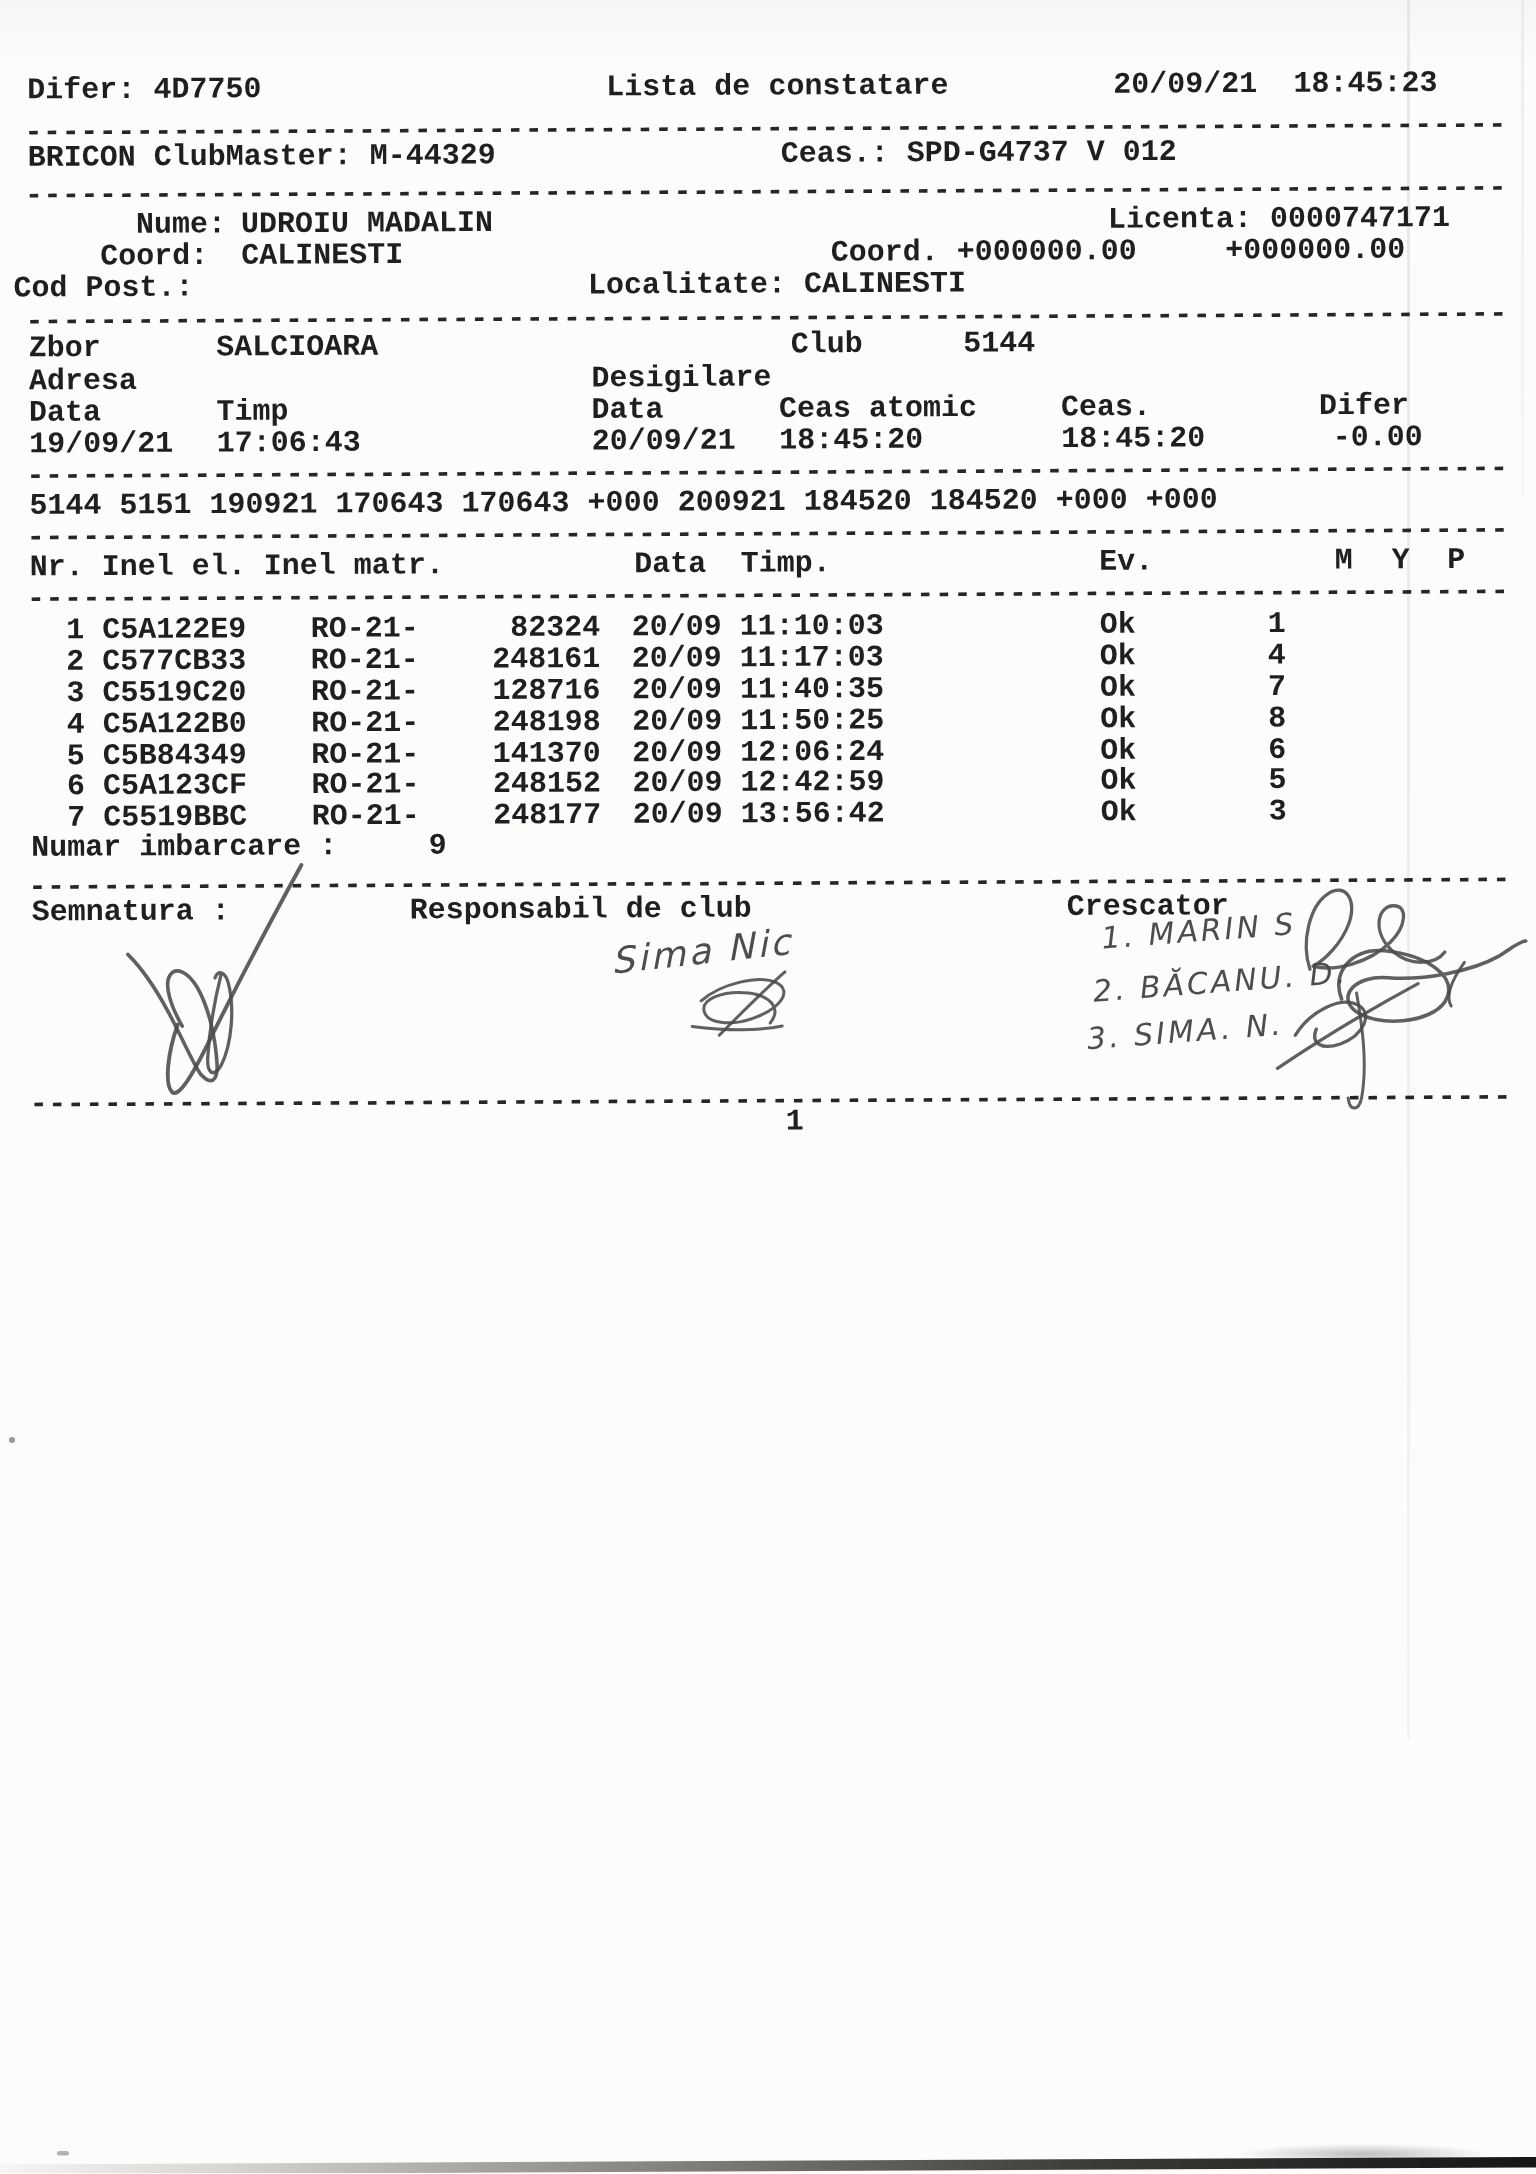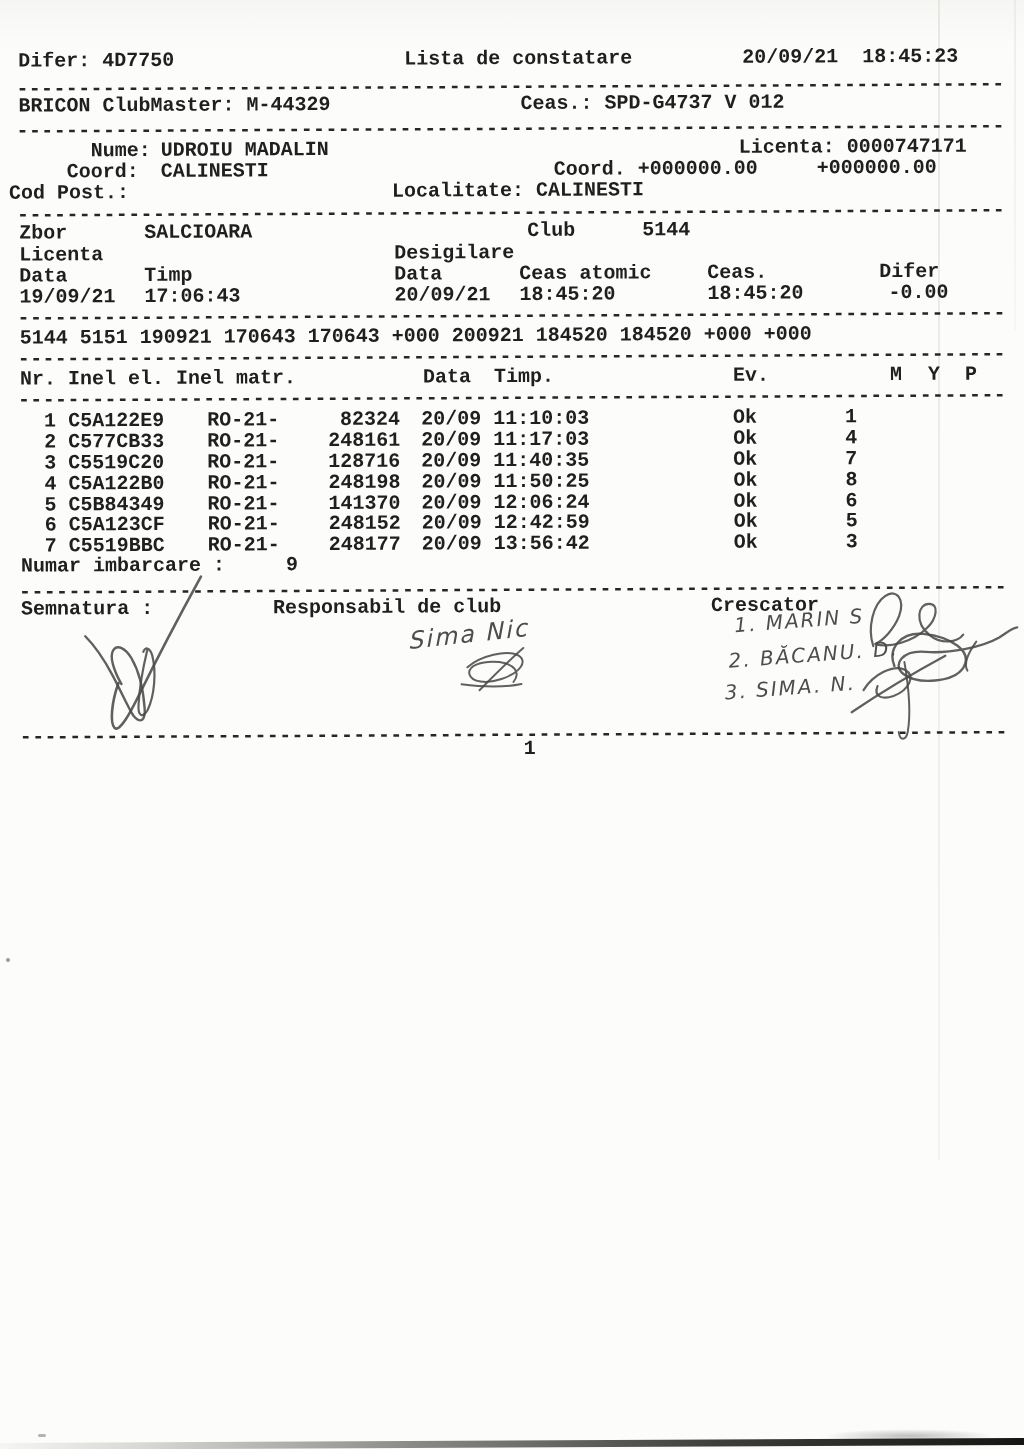--- a/index.html
+++ b/index.html
@@ -94,21 +94,21 @@
       <span class="sepline">--------------------------------------------------------------------------------</span>
     </div>
 
     <div class="ln" style="top:220px">
       <span class="at" style="left:20px">Zbor</span>
       <span class="at" style="left:145px">SALCIOARA</span>
       <span class="at" style="left:528px">Club</span>
       <span class="at" style="left:643px">5144</span>
     </div>
     <div class="ln" style="top:242px">
-      <span class="at" style="left:20px">Licenta</span>
+      <span class="at" style="left:20px">Adresa</span>
       <span class="at" style="left:395px">Desigilare</span>
     </div>
     <div class="ln" style="top:263px">
       <span class="at" style="left:20px">Data</span>
       <span class="at" style="left:145px">Timp</span>
       <span class="at" style="left:395px">Data</span>
       <span class="at" style="left:520px">Ceas atomic</span>
       <span class="at" style="left:708px">Ceas.</span>
       <span class="at" style="left:880px">Difer</span>
     </div>

